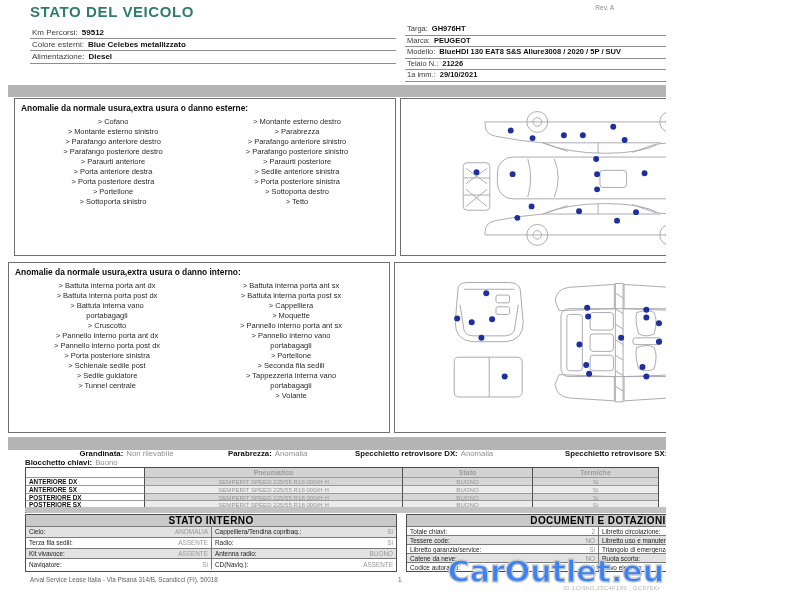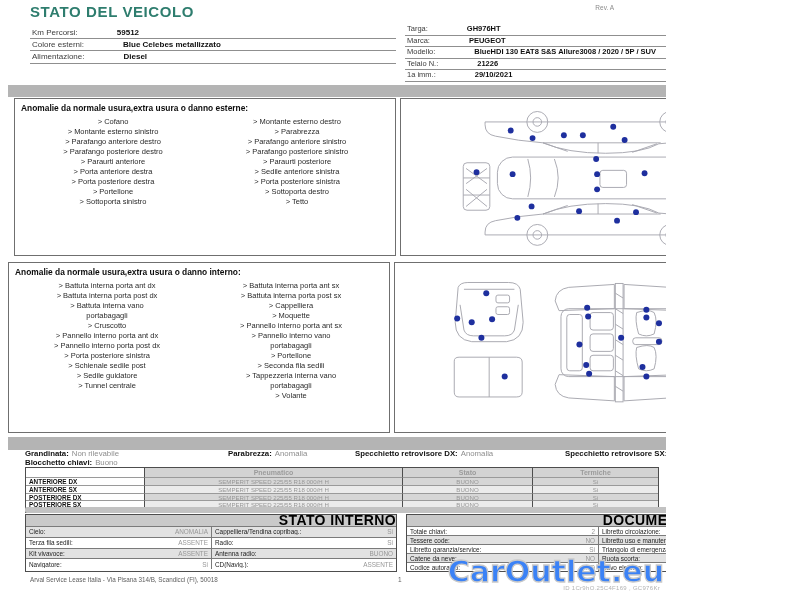--- a/index.html
+++ b/index.html
@@ -4,21 +4,21 @@
 <style>
   html,body{margin:0;padding:0;background:#fff;}
   .page{position:relative;width:666px;height:600px;background:#ffffff;overflow:hidden;
         font-family:"Liberation Sans",sans-serif;color:#222;}
   
   .title{position:absolute;left:30px;top:3px;font-size:15px;font-weight:bold;letter-spacing:.6px;color:#2E7D6E;}
   .rev{position:absolute;right:52px;top:4px;font-size:6.5px;color:#8a8a8a;}
   .hfields{position:absolute;}
   #hleft{left:30px;top:27px;width:366px;}
   #hright{left:405px;top:24px;width:368px;}
-  .hrow{display:flex;align-items:flex-start;border-bottom:1px solid #8f8f8f;box-sizing:border-box;padding-left:2px;gap:35px;}
+  .hrow{display:flex;align-items:flex-start;border-bottom:1px solid #8f8f8f;box-sizing:border-box;padding-left:2px;}
   #hleft .hrow{height:12.2px;font-size:8px;line-height:11px;}
   #hright .hrow{height:11.6px;font-size:7.5px;line-height:10.5px;}
   .hlabel{color:#3c3c3c;margin-right:4px;white-space:nowrap;}
   .hvalue{font-weight:bold;color:#0f0f0f;white-space:nowrap;}
   
   .bar{position:absolute;background:#b4b4b4;}
   #bar1{left:8px;top:85px;width:783px;height:12px;}
   #bar2{left:8px;top:437px;width:783px;height:13px;}
   #bar3{left:25px;top:507px;width:765px;height:6px;background:#c2c2c2;border-radius:2px;}
   
@@ -33,40 +33,40 @@
   .cols li{font-size:7.5px;color:#2a2a2a;line-height:10px;}
   .cols .atext{white-space:pre-line;}
   .mark{color:#2a2a2a;}
   .diag{display:block;}
   
   #summary{position:absolute;left:25px;top:450px;width:765px;}
   .sline{display:flex;white-space:nowrap;}
   .sitem{font-size:7.8px;line-height:8.6px;}
   .slabel{font-weight:bold;color:#101010;margin-right:3px;}
   .sval{color:#8e8e8e;}
-  .s0{width:203px;}.s1{width:127px;}.s2{width:210px;}.s3{flex:1;}
+  .s0{width:203px;text-align:center;}.s1{width:127px;}.s2{width:210px;}.s3{flex:1;}
   
   #tyres{position:absolute;left:25px;top:467px;width:765px;display:flex;}
   .tmain{width:634px;border:1px solid #4d4d4d;background:#fff;}
   .trow{display:grid;grid-template-columns:118px 258px 130px 126px;}
   .trow > div{box-sizing:border-box;overflow:hidden;}
   .th{background:#d3d3d3;color:#9c9c9c;font-weight:bold;text-align:center;font-size:7px;height:9px;line-height:9px;border-left:1px solid #4d4d4d;}
   .thblank{background:#fff;height:9px;}
   .tlab{font-weight:bold;color:#101010;font-size:6.4px;padding-left:3px;height:7.8px;line-height:7.8px;background:#fff;border-top:1px solid #9a9a9a;white-space:nowrap;}
   .tval{color:#979797;text-align:center;font-size:6.1px;height:7.8px;line-height:7.8px;border-left:1px solid #4d4d4d;border-top:1px solid #9a9a9a;white-space:nowrap;}
   .dark{background:#d6d6d6;}.lite{background:#ebebeb;}
   .tcerchi{width:122px;margin-left:9px;border:1px solid #4d4d4d;background:#fff;}
   .tcerchi .th{border-left:none;}
   .tcerchi .tval{border-left:none;}
   
   #bottom{position:absolute;left:25px;top:514px;width:765px;display:flex;}
   .btab{border:1px solid #4d4d4d;box-sizing:border-box;background:#fff;}
   #btab-left{width:372px;}
   #btab-right{flex:1;margin-left:9px;}
-  .bhead{background:#c9c9c9;font-weight:bold;font-size:14px;color:#000;text-align:right;height:11px;line-height:11px;letter-spacing:.4px;}
+  .bhead{background:#c9c9c9;font-weight:bold;font-size:10px;color:#000;text-align:center;height:11px;line-height:11px;letter-spacing:.4px;}
   .brow{display:flex;border-top:1px solid #7a7a7a;}
   .brow.shade{background:#e2e2e2;}
   .bcell{box-sizing:border-box;display:flex;justify-content:space-between;align-items:center;padding:0 3px;font-size:6.4px;}
   #btab-left .bcell{height:9.8px;}
   #btab-right .bcell{height:8px;}
   .bcell + .bcell{border-left:1px solid #7a7a7a;}
   .half{width:50%;}.quar{width:25%;}
   .lbl{color:#1c1c1c;white-space:nowrap;overflow:hidden;}
   .val{color:#979797;white-space:nowrap;margin-left:4px;}
   

